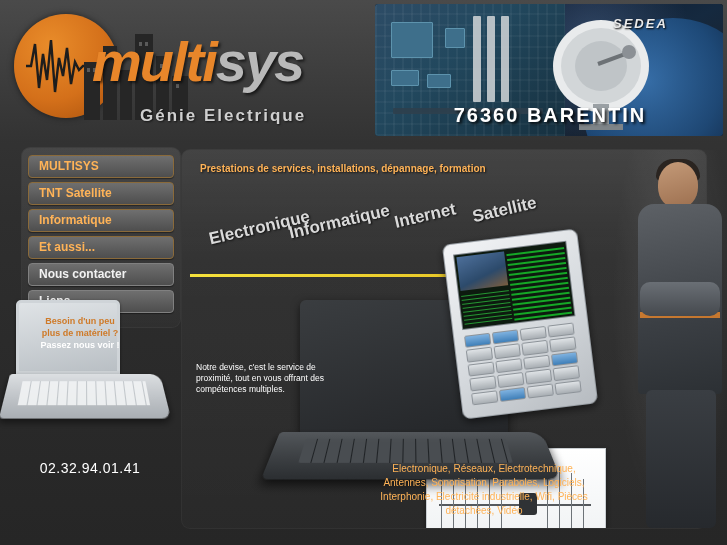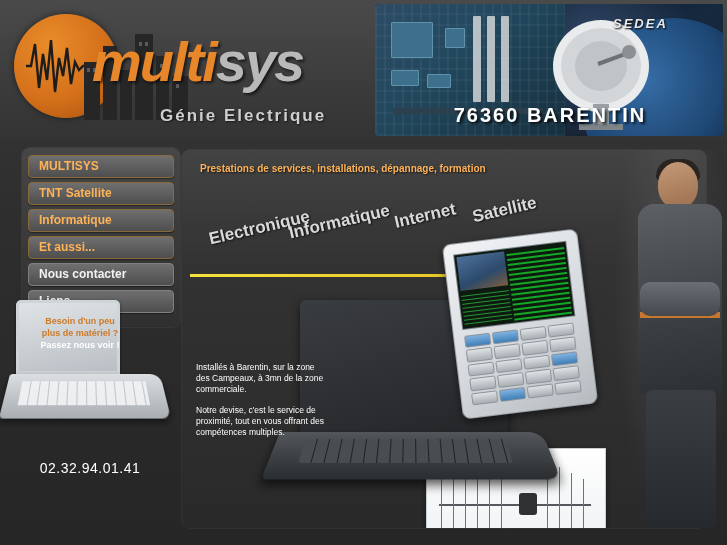--- a/index.html
+++ b/index.html
@@ -56,21 +56,21 @@
     font-style: italic;
     letter-spacing: -2px;
     line-height: 1;
     white-space: nowrap;
     text-shadow: 2px 2px 3px rgba(0,0,0,.6);
   }
   .logo-text .t1 { color: #e8862a; }
   .logo-text .t2 { color: #b9b9b9; }
   .logo-sub {
     position: absolute;
-    left: 152px; top: 100px;
+    left: 132px; top: 100px;
     font-size: 17px;
     color: #cfcfcf;
     letter-spacing: 2px;
     font-weight: bold;
     text-shadow: 1px 1px 2px rgba(0,0,0,.6);
   }
 
   
   .header-photo {
     position: absolute;
@@ -633,24 +633,24 @@
           <div class="mk"></div>
           <div class="mk"></div>
         <div class="mk"></div>
           <div class="mk blue"></div>
           <div class="mk"></div>
           <div class="mk"></div>
       </div>
     </div>
 
     <div class="body-text">
-      <p>Installés à Barentin, sur la zone des Campeaux, à 3mn de la zone commerciale.</p>
       <p>Notre devise, c'est le service de proximité, tout en vous offrant des compétences multiples.</p>
     </div>
 
+    <div class="tags">Electronique, Réseaux, Electrotechnique, Antennes, Sonorisation, Paraboles, Logiciels, Interphonie, Electricité industrielle, Wifi, Pièces détachées, Vidéo</div>
   </div>
 
   <div class="tech-glow"></div>
   <div class="tech">
     <div class="tech-hair"></div>
     <div class="tech-head"></div>
     <div class="tech-body"></div>
     <div class="tech-stripe"></div>
     <div class="tech-arms"></div>
     <div class="tech-legs"></div>

